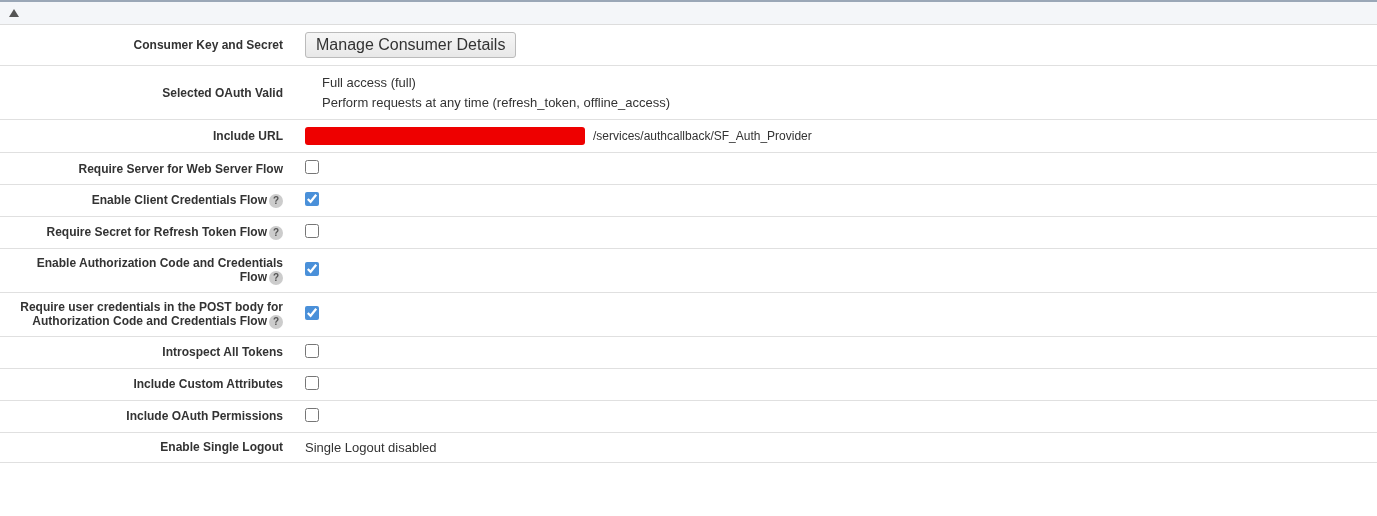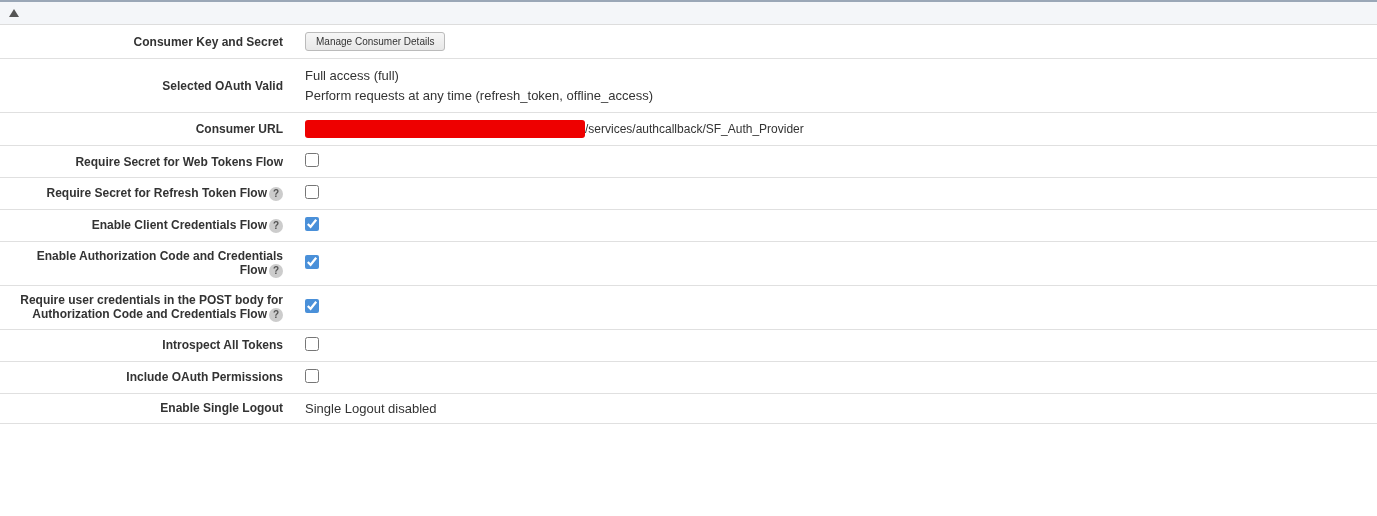--- a/index.html
+++ b/index.html
@@ -46,32 +46,33 @@
     }
     td.value-cell {
       padding: 7px 10px;
       vertical-align: middle;
     }
     .manage-btn {
       background: linear-gradient(to bottom, #f6f6f6, #e8e8e8);
       border: 1px solid #bbb;
       border-radius: 3px;
       padding: 3px 10px;
-      font-size: 10px;
+      font-size: 16px;
       cursor: pointer;
       color: #333;
     }
     .scope-line {
       display: block;
       line-height: 1.5;
+      margin-left: 17px;
     }
     .callback-url {
       display: flex;
       align-items: center;
-      gap: 0;
+      gap: 8px;
     }
     .url-redacted {
       display: inline-block;
       background: #e00;
       height: 18px;
       width: 280px;
       border-radius: 3px;
       vertical-align: middle;
     }
     .url-suffix {
@@ -115,53 +116,57 @@
         <td class="value-cell"><button class="manage-btn">Manage Consumer Details</button></td>
       </tr>
       <tr>
         <td class="label-cell">Selected OAuth Valid</td>
         <td class="value-cell">
           <span class="scope-line">Full access (full)</span>
           <span class="scope-line">Perform requests at any time (refresh_token, offline_access)</span>
         </td>
       </tr>
       <tr>
-        <td class="label-cell">Consumer URL</td>
+        <td class="label-cell">Include URL</td>
         <td class="value-cell">
           <div class="callback-url">
             <span class="url-redacted"></span>
             <span class="url-suffix">/services/authcallback/SF_Auth_Provider</span>
           </div>
         </td>
       </tr>
       <tr>
-        <td class="label-cell">Require Secret for Web Tokens Flow</td>
-        <td class="value-cell"><input type="checkbox" class="checkbox-input" style=""></td>
-      </tr>
-      <tr>
-        <td class="label-cell">Require Secret for Refresh Token Flow<span class="help-icon">?</span></td>
+        <td class="label-cell">Require Server for Web Server Flow</td>
         <td class="value-cell"><input type="checkbox" class="checkbox-input" style=""></td>
       </tr>
       <tr>
         <td class="label-cell">Enable Client Credentials Flow<span class="help-icon">?</span></td>
         <td class="value-cell"><input type="checkbox" class="checkbox-input" checked="" style=""></td>
+      </tr>
+      <tr>
+        <td class="label-cell">Require Secret for Refresh Token Flow<span class="help-icon">?</span></td>
+        <td class="value-cell"><input type="checkbox" class="checkbox-input" style=""></td>
       </tr>
       <tr>
         <td class="label-cell">Enable Authorization Code and Credentials Flow<span class="help-icon">?</span></td>
         <td class="value-cell"><input type="checkbox" class="checkbox-input" checked="" style=""></td>
       </tr>
       <tr>
         <td class="label-cell">Require user credentials in the POST body for Authorization Code and Credentials Flow<span class="help-icon">?</span></td>
         <td class="value-cell"><input type="checkbox" class="checkbox-input" checked="" style=""></td>
       </tr>
       <tr>
         <td class="label-cell">Introspect All Tokens</td>
         <td class="value-cell"><input type="checkbox" class="checkbox-input" style=""></td>
       </tr>
       <tr>
+        <td class="label-cell">Include Custom Attributes</td>
+        <td class="value-cell"><input type="checkbox" class="checkbox-input" style=""></td>
+      </tr>
+      <tr>
         <td class="label-cell">Include OAuth Permissions</td>
         <td class="value-cell"><input type="checkbox" class="checkbox-input" style=""></td>
       </tr>
       <tr>
         <td class="label-cell">Enable Single Logout</td>
         <td class="value-cell"><span>Single Logout disabled</span></td>
       </tr>
     </tbody>
 </table>
 

